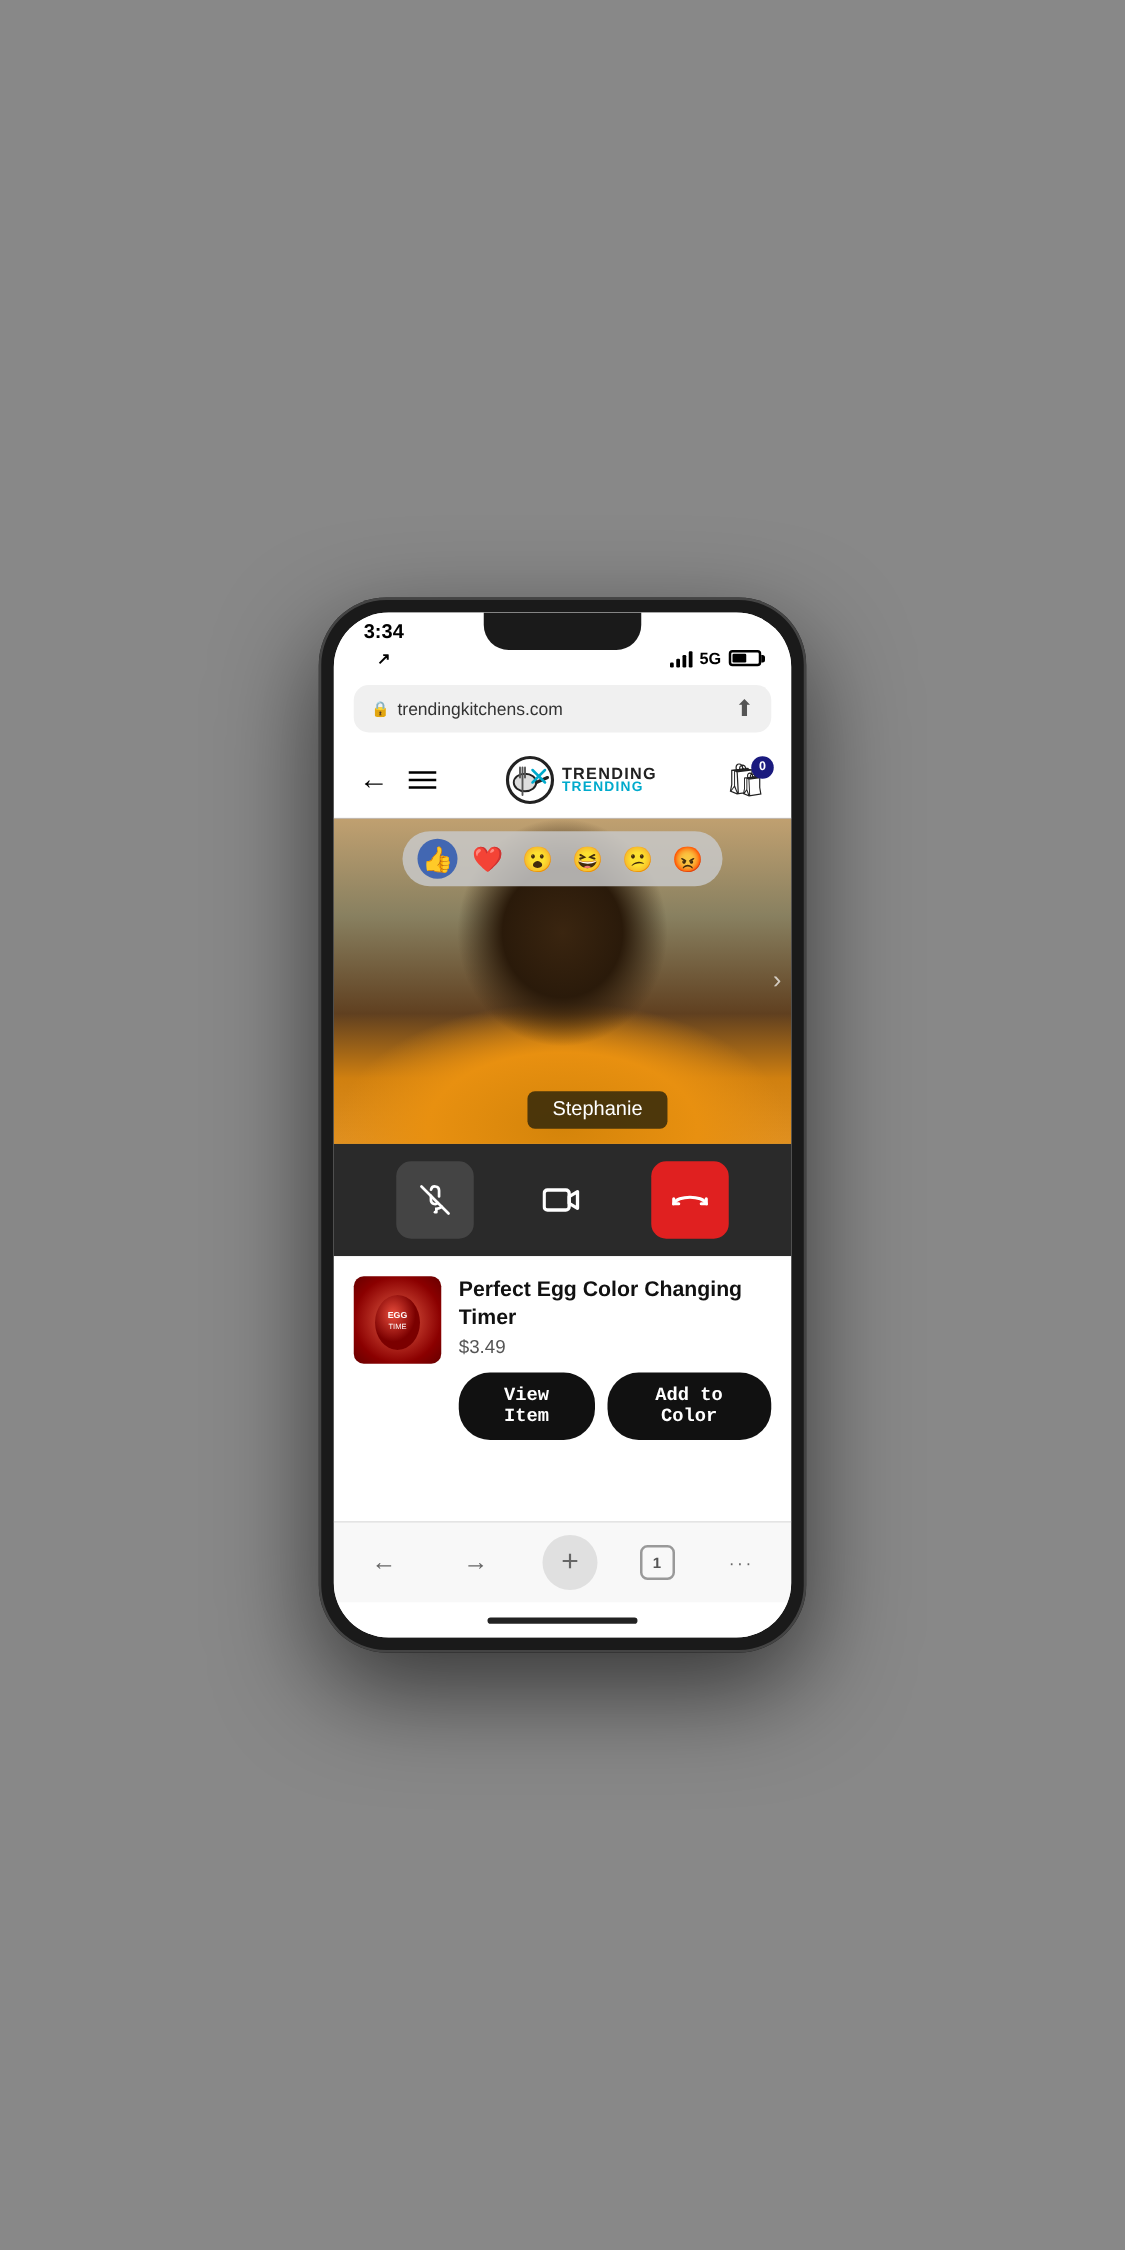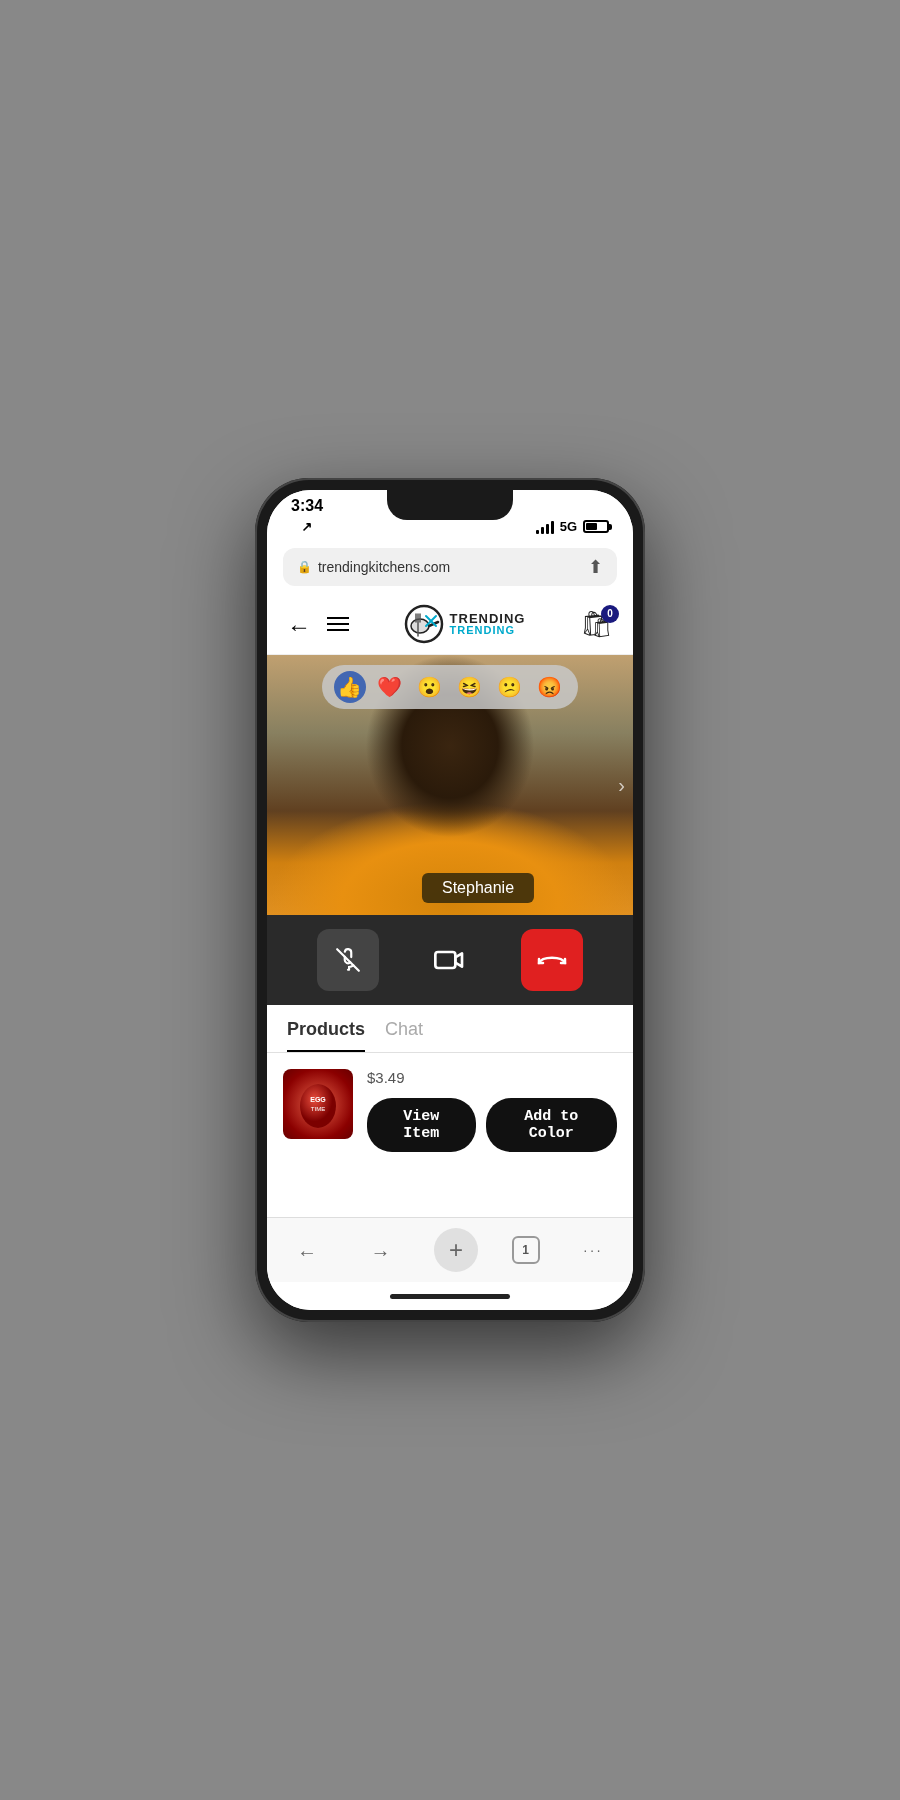--- a/index.html
+++ b/index.html
@@ -628,44 +628,41 @@
       <button class="ctrl-btn ctrl-end">
         <svg width="30" height="18" viewBox="0 0 30 18" fill="none" stroke="white" stroke-width="2.5" stroke-linecap="round">
           <path d="M2 12C5 5 25 5 28 12" stroke="white" stroke-width="2.5" fill="none"></path>
           <path d="M6 12l-4 0 0-4" stroke="white" stroke-width="2.5" fill="none" stroke-linecap="round"></path>
           <path d="M24 12l4 0 0-4" stroke="white" stroke-width="2.5" fill="none" stroke-linecap="round"></path>
         </svg>
       </button>
     </div>
 
     <div class="products-panel">
-      <div class="panel-tabs">
-        <div class="tab-item active">Products</div>
-        <div class="tab-item inactive">Chat</div>
-      </div>
 
       <div class="product-list">
         <div class="product-item">
           <div class="product-thumb">
 
             <svg width="46" height="56" viewBox="0 0 46 56">
               <ellipse cx="23" cy="30" rx="18" ry="22" fill="#c0392b"></ellipse>
               <ellipse cx="23" cy="30" rx="18" ry="22" fill="url(#eggGrad)"></ellipse>
               <defs>
                 <radialGradient id="eggGrad" cx="40%" cy="35%">
                   <stop offset="0%" stop-color="#e74c3c"></stop>
                   <stop offset="100%" stop-color="#7b0000"></stop>
                 </radialGradient>
               </defs>
               <text x="23" y="26" text-anchor="middle" font-size="7" fill="white" font-weight="bold">EGG</text>
               <text x="23" y="35" text-anchor="middle" font-size="6" fill="white">TIME</text>
             </svg>
           </div>
 
           <div class="product-info">
+            <div class="product-name">Perfect Egg Color Changing Timer</div>
             <div class="product-price">$3.49</div>
             <div class="product-buttons">
               <button class="btn-view">View Item</button>
               <button class="btn-cart">Add to Color</button>
             </div>
           </div>
         </div>
       </div>
     </div>
 

